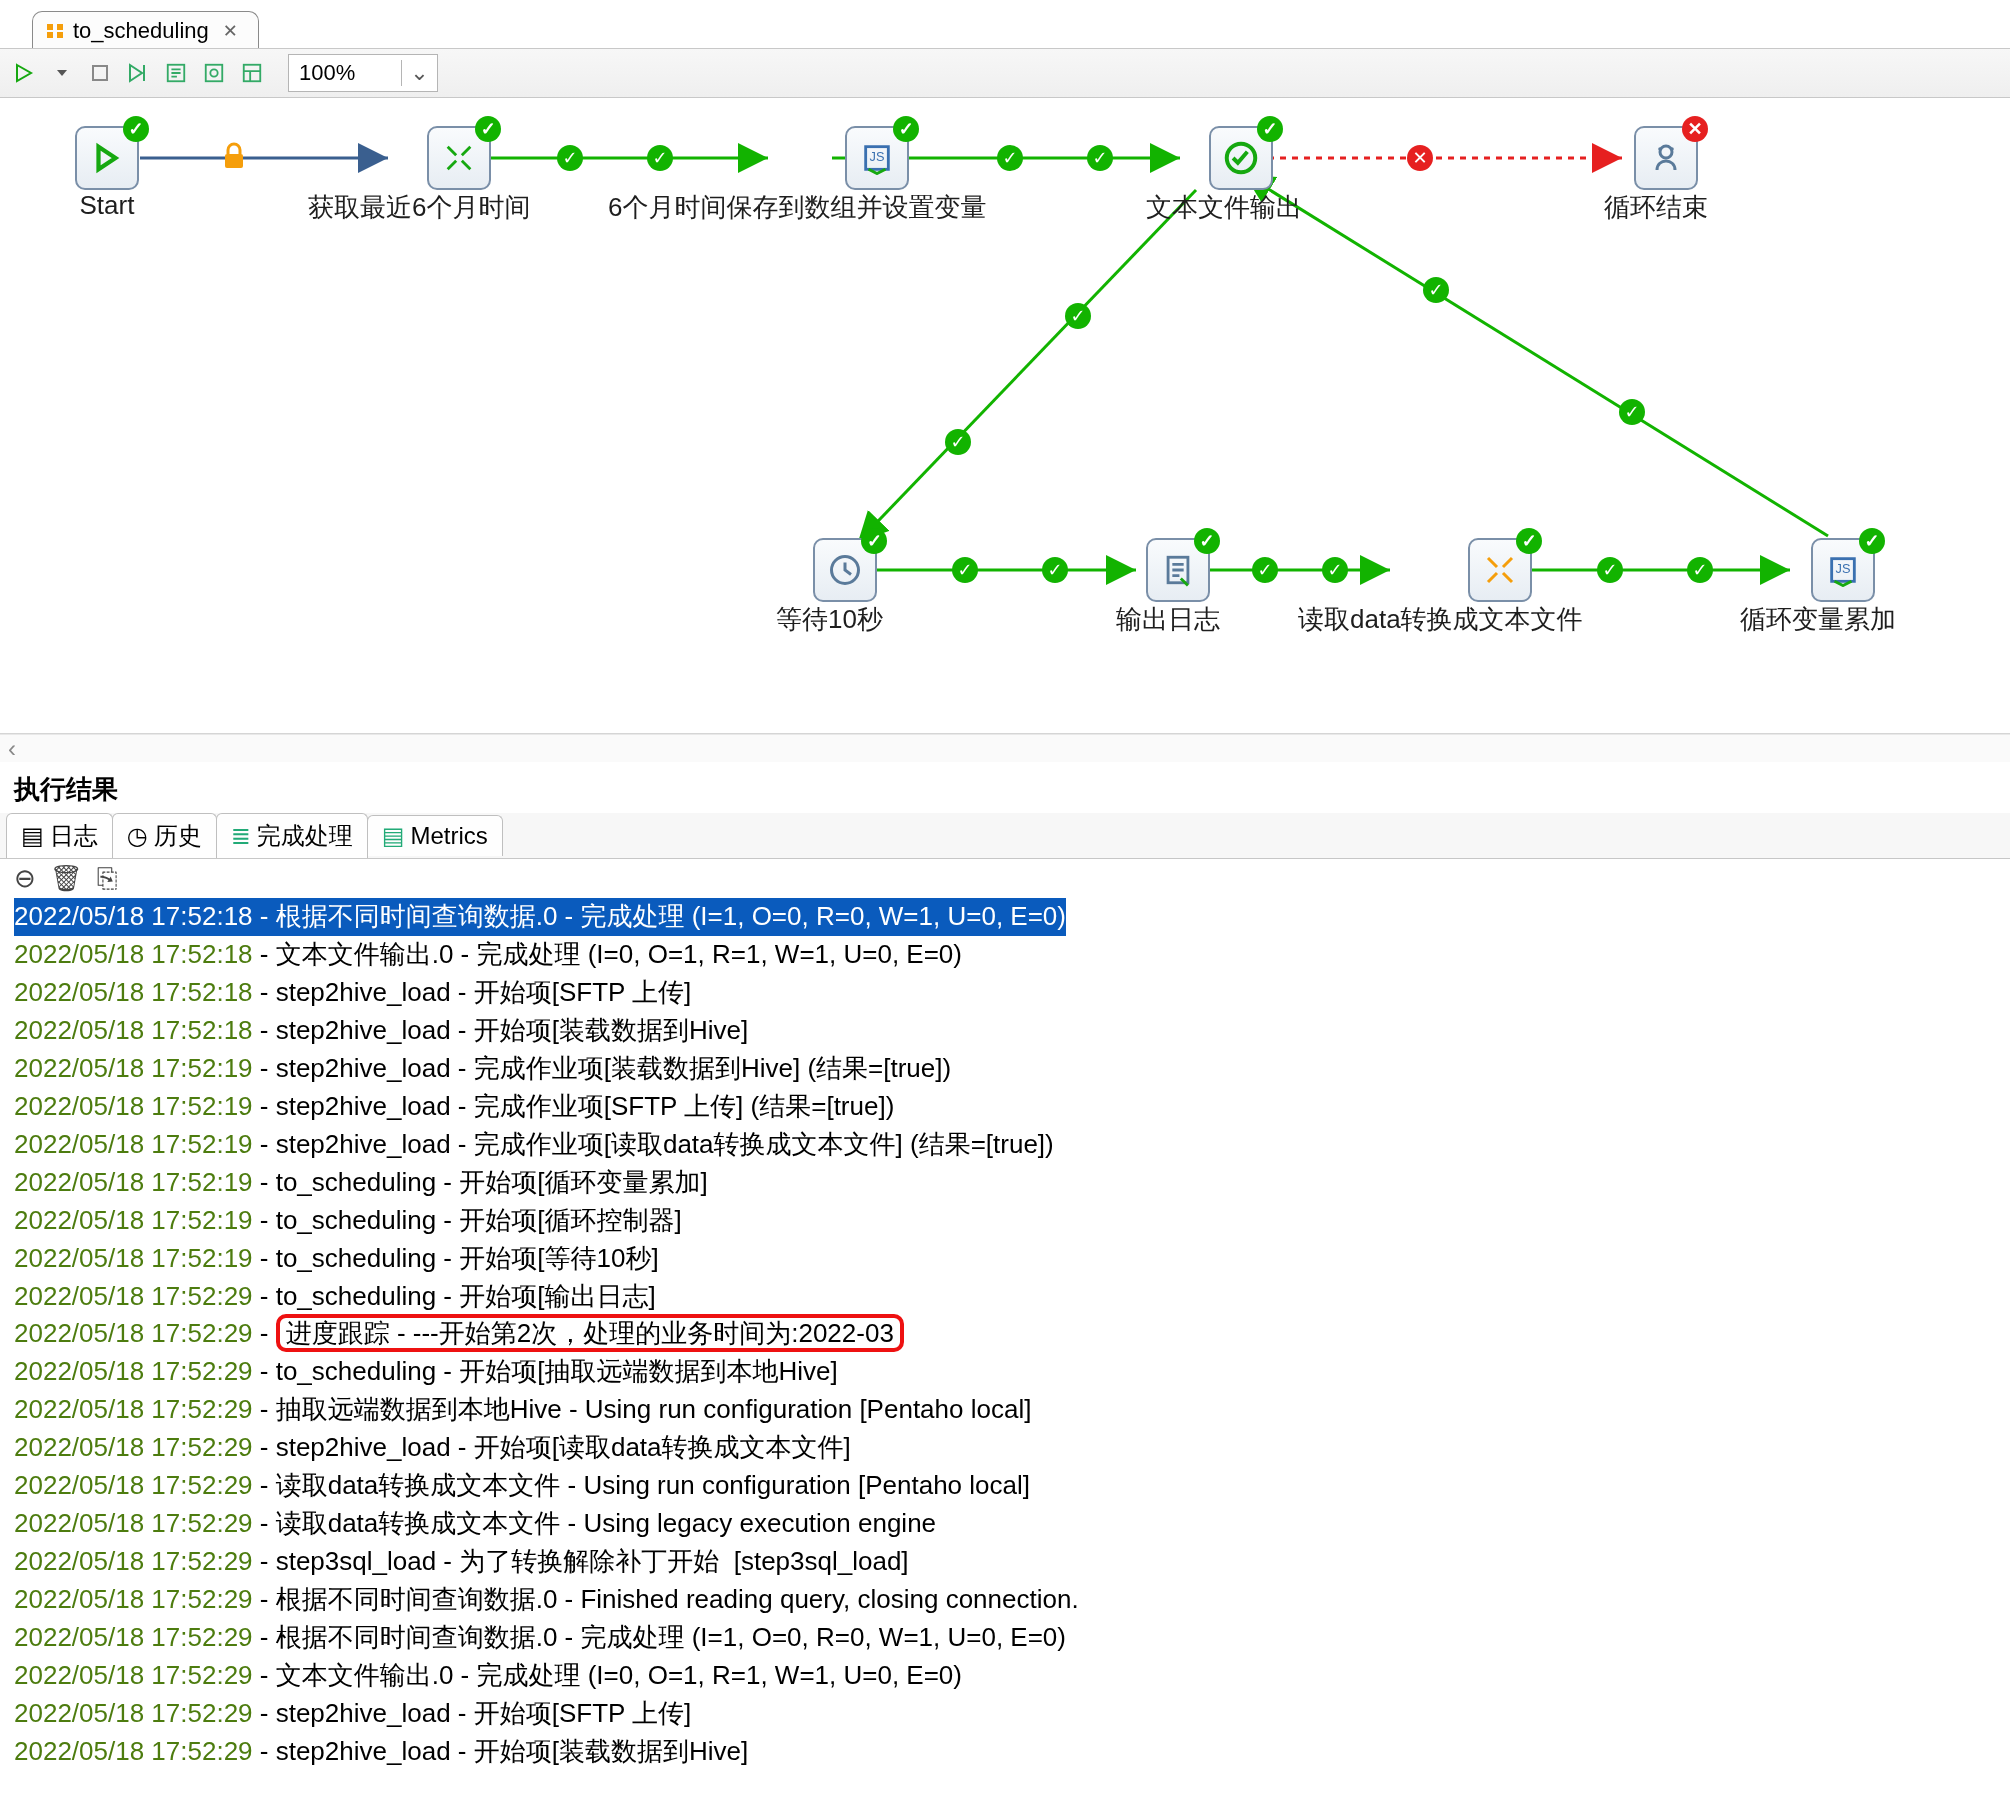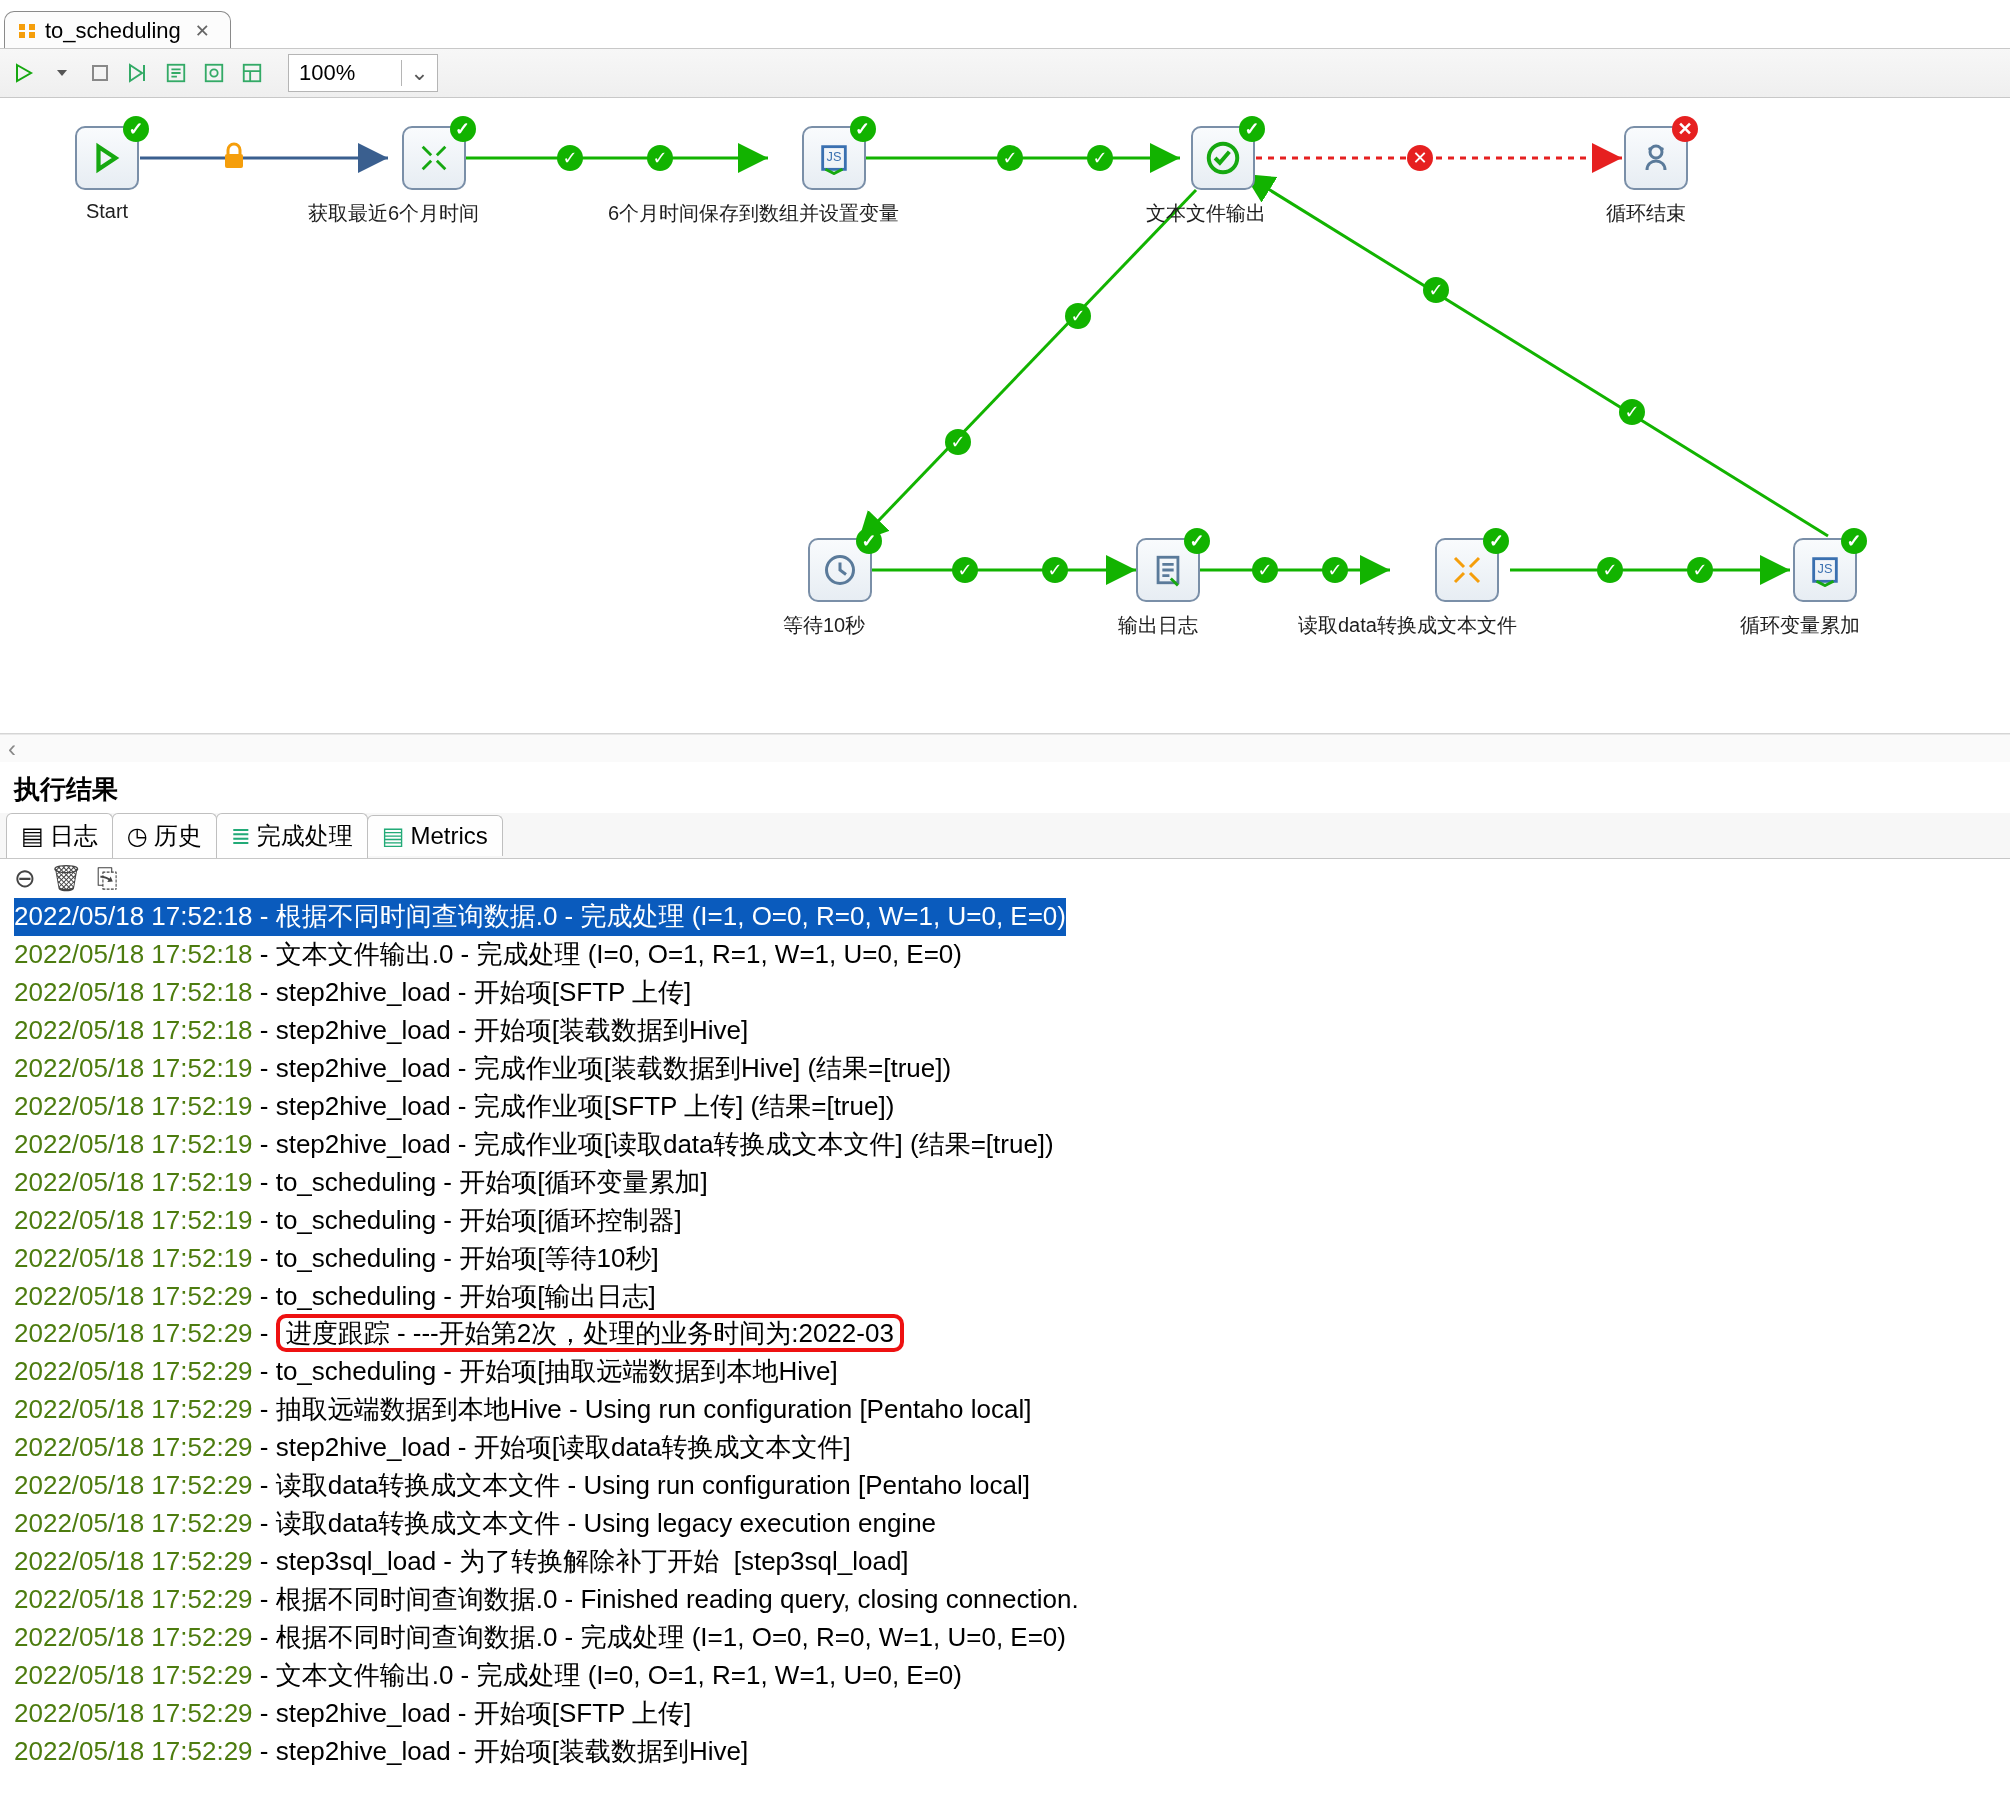--- a/index.html
+++ b/index.html
@@ -1,35 +1,35 @@
 <!DOCTYPE html>
 <html><head>
 <meta charset="utf-8">
 <style>
 * { box-sizing: border-box; margin: 0; padding: 0; font-family: "Segoe UI", "Microsoft YaHei", sans-serif; }
 body { background: #fff; font-size: 24px; width: 2010px; }
 
 
-.tabbar { display: flex; align-items: flex-end; height: 48px; padding-left: 4px; }
+.tabbar { display: flex; align-items: flex-end; height: 48px; padding-left: 4px; margin-left: 28px; }
 .tab { display: flex; align-items: center; gap: 6px; padding: 6px 20px 4px 10px; border: 1px solid #8a8a8a; border-bottom: none; border-radius: 10px 10px 0 0; background: #fcfcfc; font-size: 22px; }
 .tab .ticon { width: 24px; height: 24px; display: inline-block; }
 .tab .close { color: #666; font-size: 18px; margin-left: 8px; }
 
 
 .toolbar { display: flex; align-items: center; gap: 10px; height: 50px; padding: 0 10px; background: linear-gradient(#f7f7f7, #efefef); border-top: 1px solid #c8c8c8; border-bottom: 1px solid #c8c8c8; }
 .tbtn { width: 28px; height: 28px; display: flex; align-items: center; justify-content: center; }
 .zoom { margin-left: 12px; display: flex; align-items: center; border: 1px solid #b5b5b5; background: #fff; height: 38px; }
 .zoom span { padding: 0 46px 0 10px; font-size: 22px; }
 .zoom .dd { border-left: 1px solid #b5b5b5; padding: 0 8px; color: #555; }
 
 
 .canvas { position: relative; height: 636px; background: #fff; border-bottom: 1px solid #d5d5d5; }
 .node { position: absolute; text-align: center; }
 .node .iconbox { width: 64px; height: 64px; border: 2px solid #7a8fa8; border-radius: 10px; background: linear-gradient(#f9fbfd, #e7edf3); margin: 0 auto; position: relative; display:flex; align-items:center; justify-content:center; }
-.node .lbl { font-size: 20px; margin-top: 10px; color: #1e1e1e; white-space: nowrap; }
+.node .lbl { font-size: 26px; color: #1e1e1e; white-space: nowrap; }
 .badge { position: absolute; top: -12px; right: -12px; width: 26px; height: 26px; border-radius: 50%; display:flex; align-items:center; justify-content:center; color:#fff; font-size:18px; font-weight:bold; }
 .badge.ok { background:#12b300; }
 .badge.err { background:#e62020; }
 svg.lines { position:absolute; left:0; top:0; width:100%; height:100%; pointer-events:none; }
 .tick { fill:#12b300; }
 .cross { fill:#e62020; }
 
 
 .hscroll { height:28px; display:flex; align-items:center; padding-left:8px; color:#888; background:#fafafa; border-top:1px solid #e8e8e8;}
 

